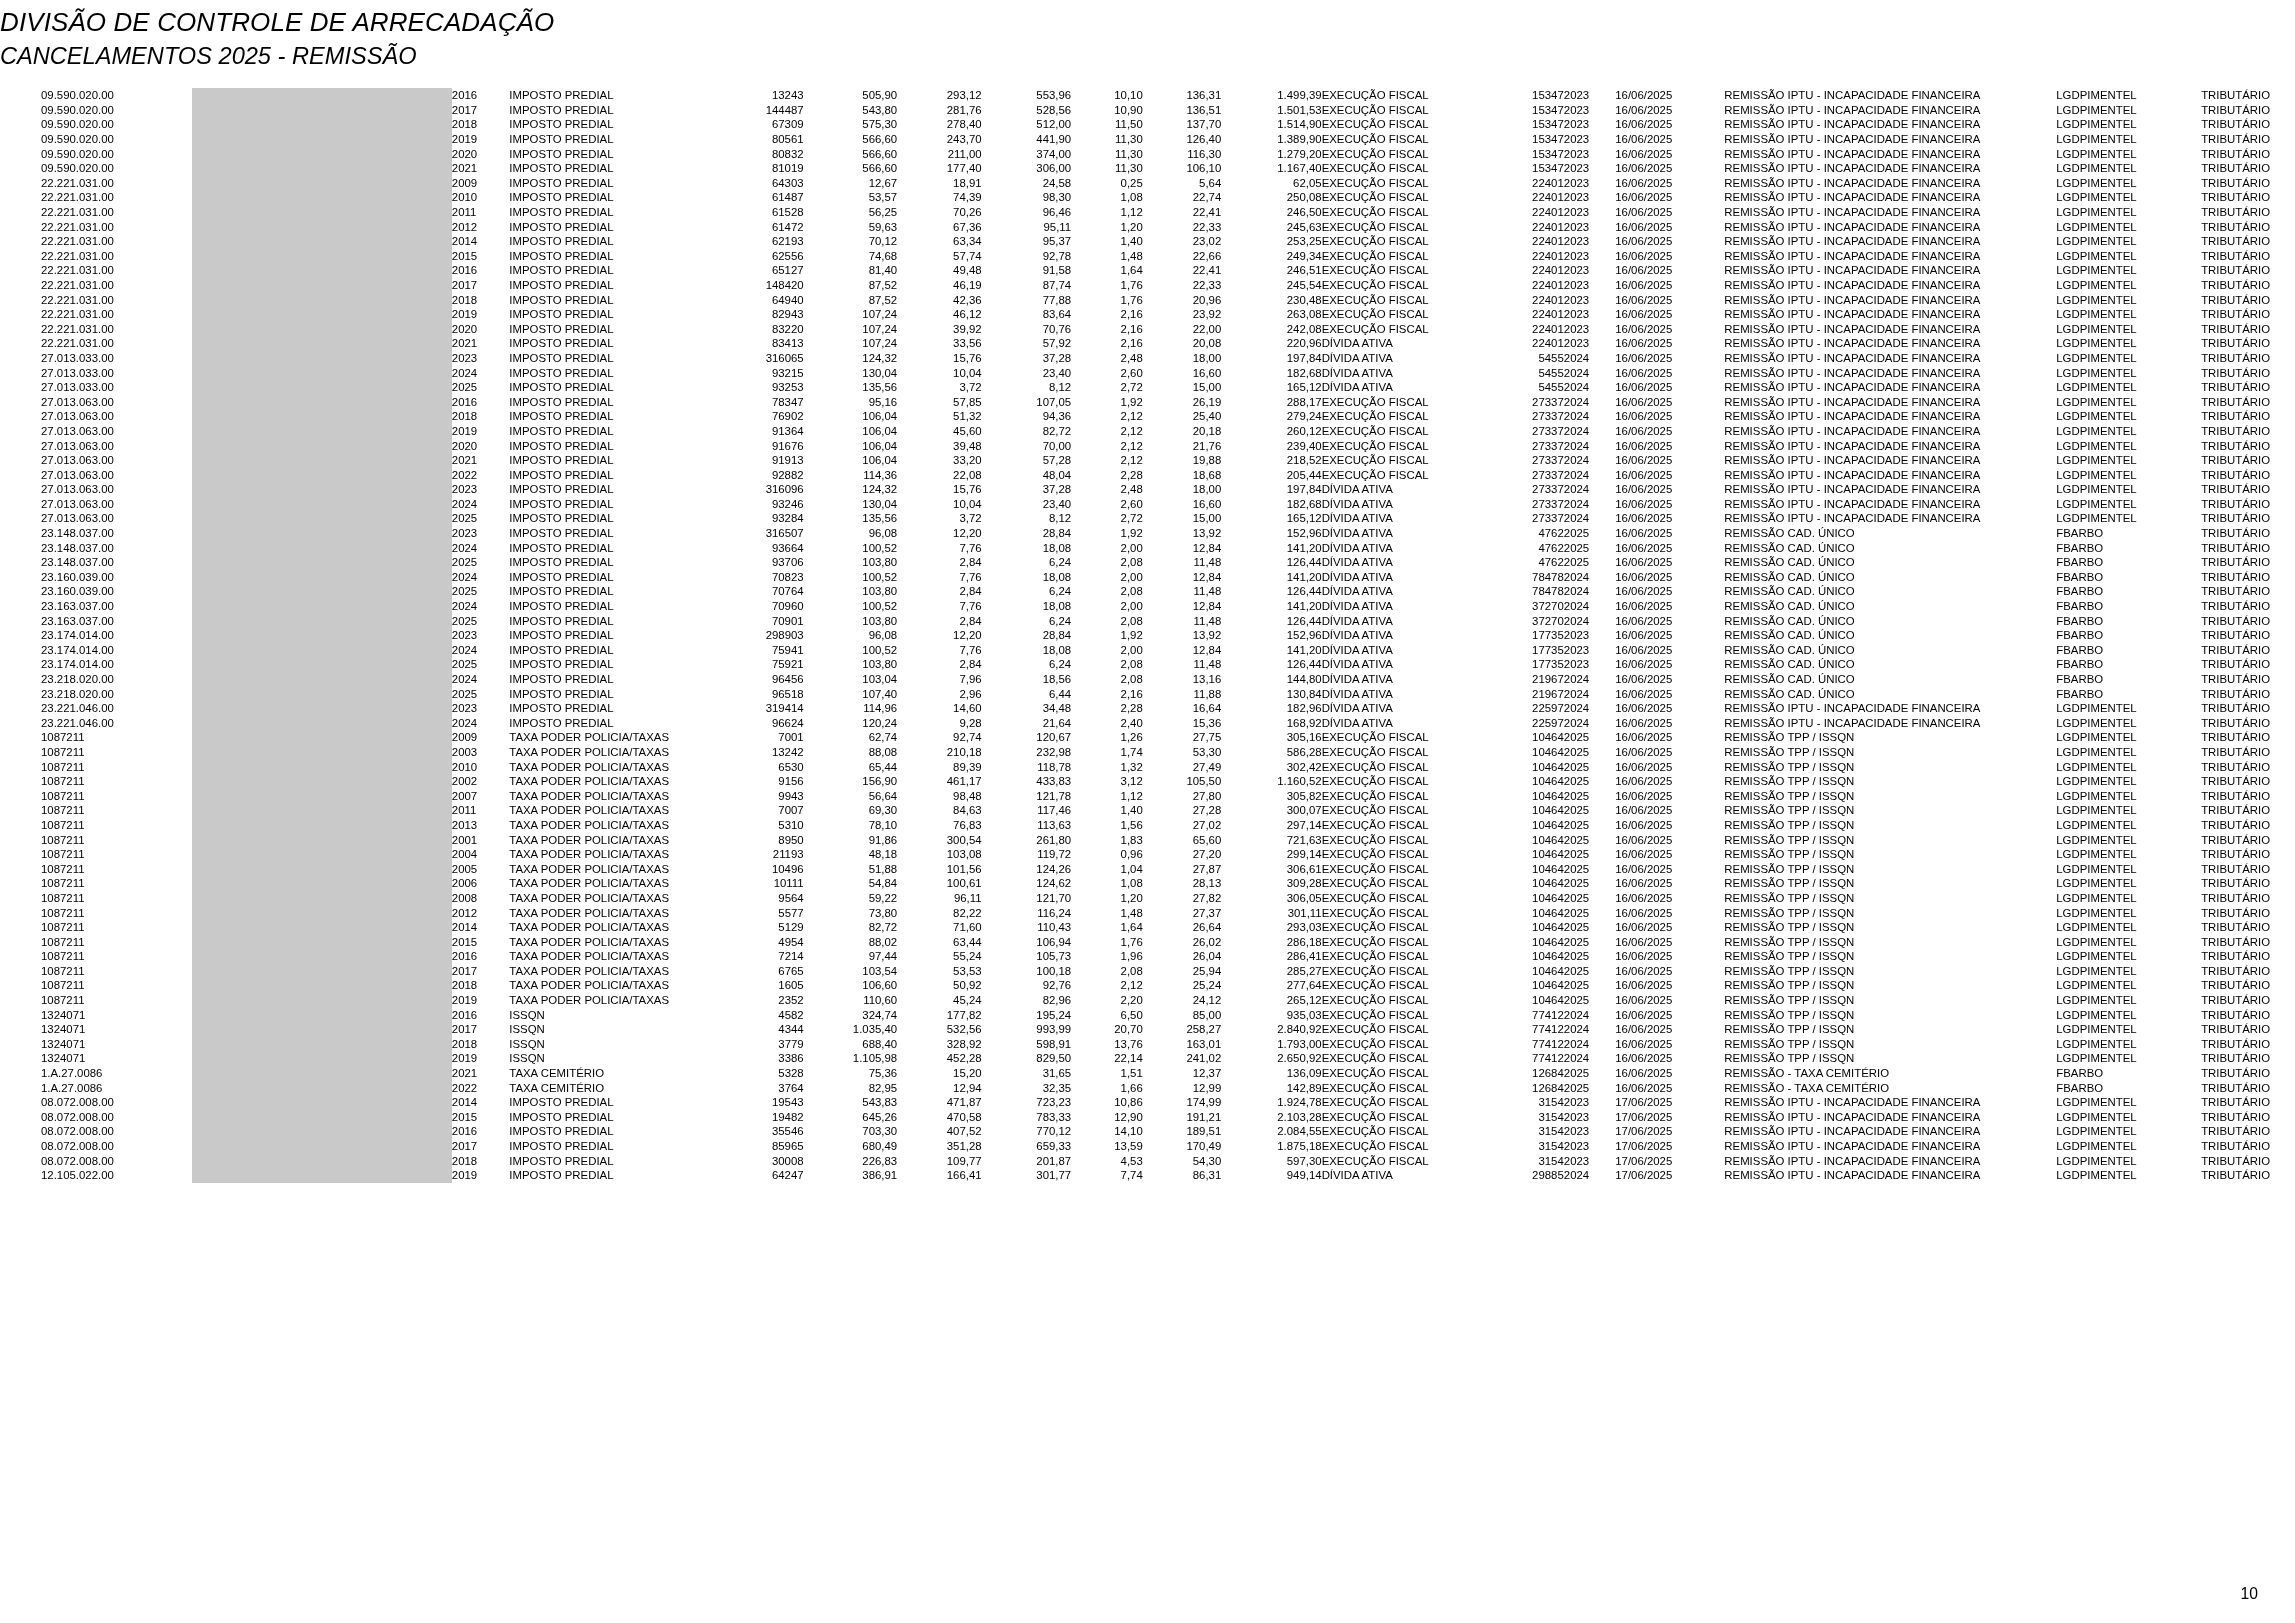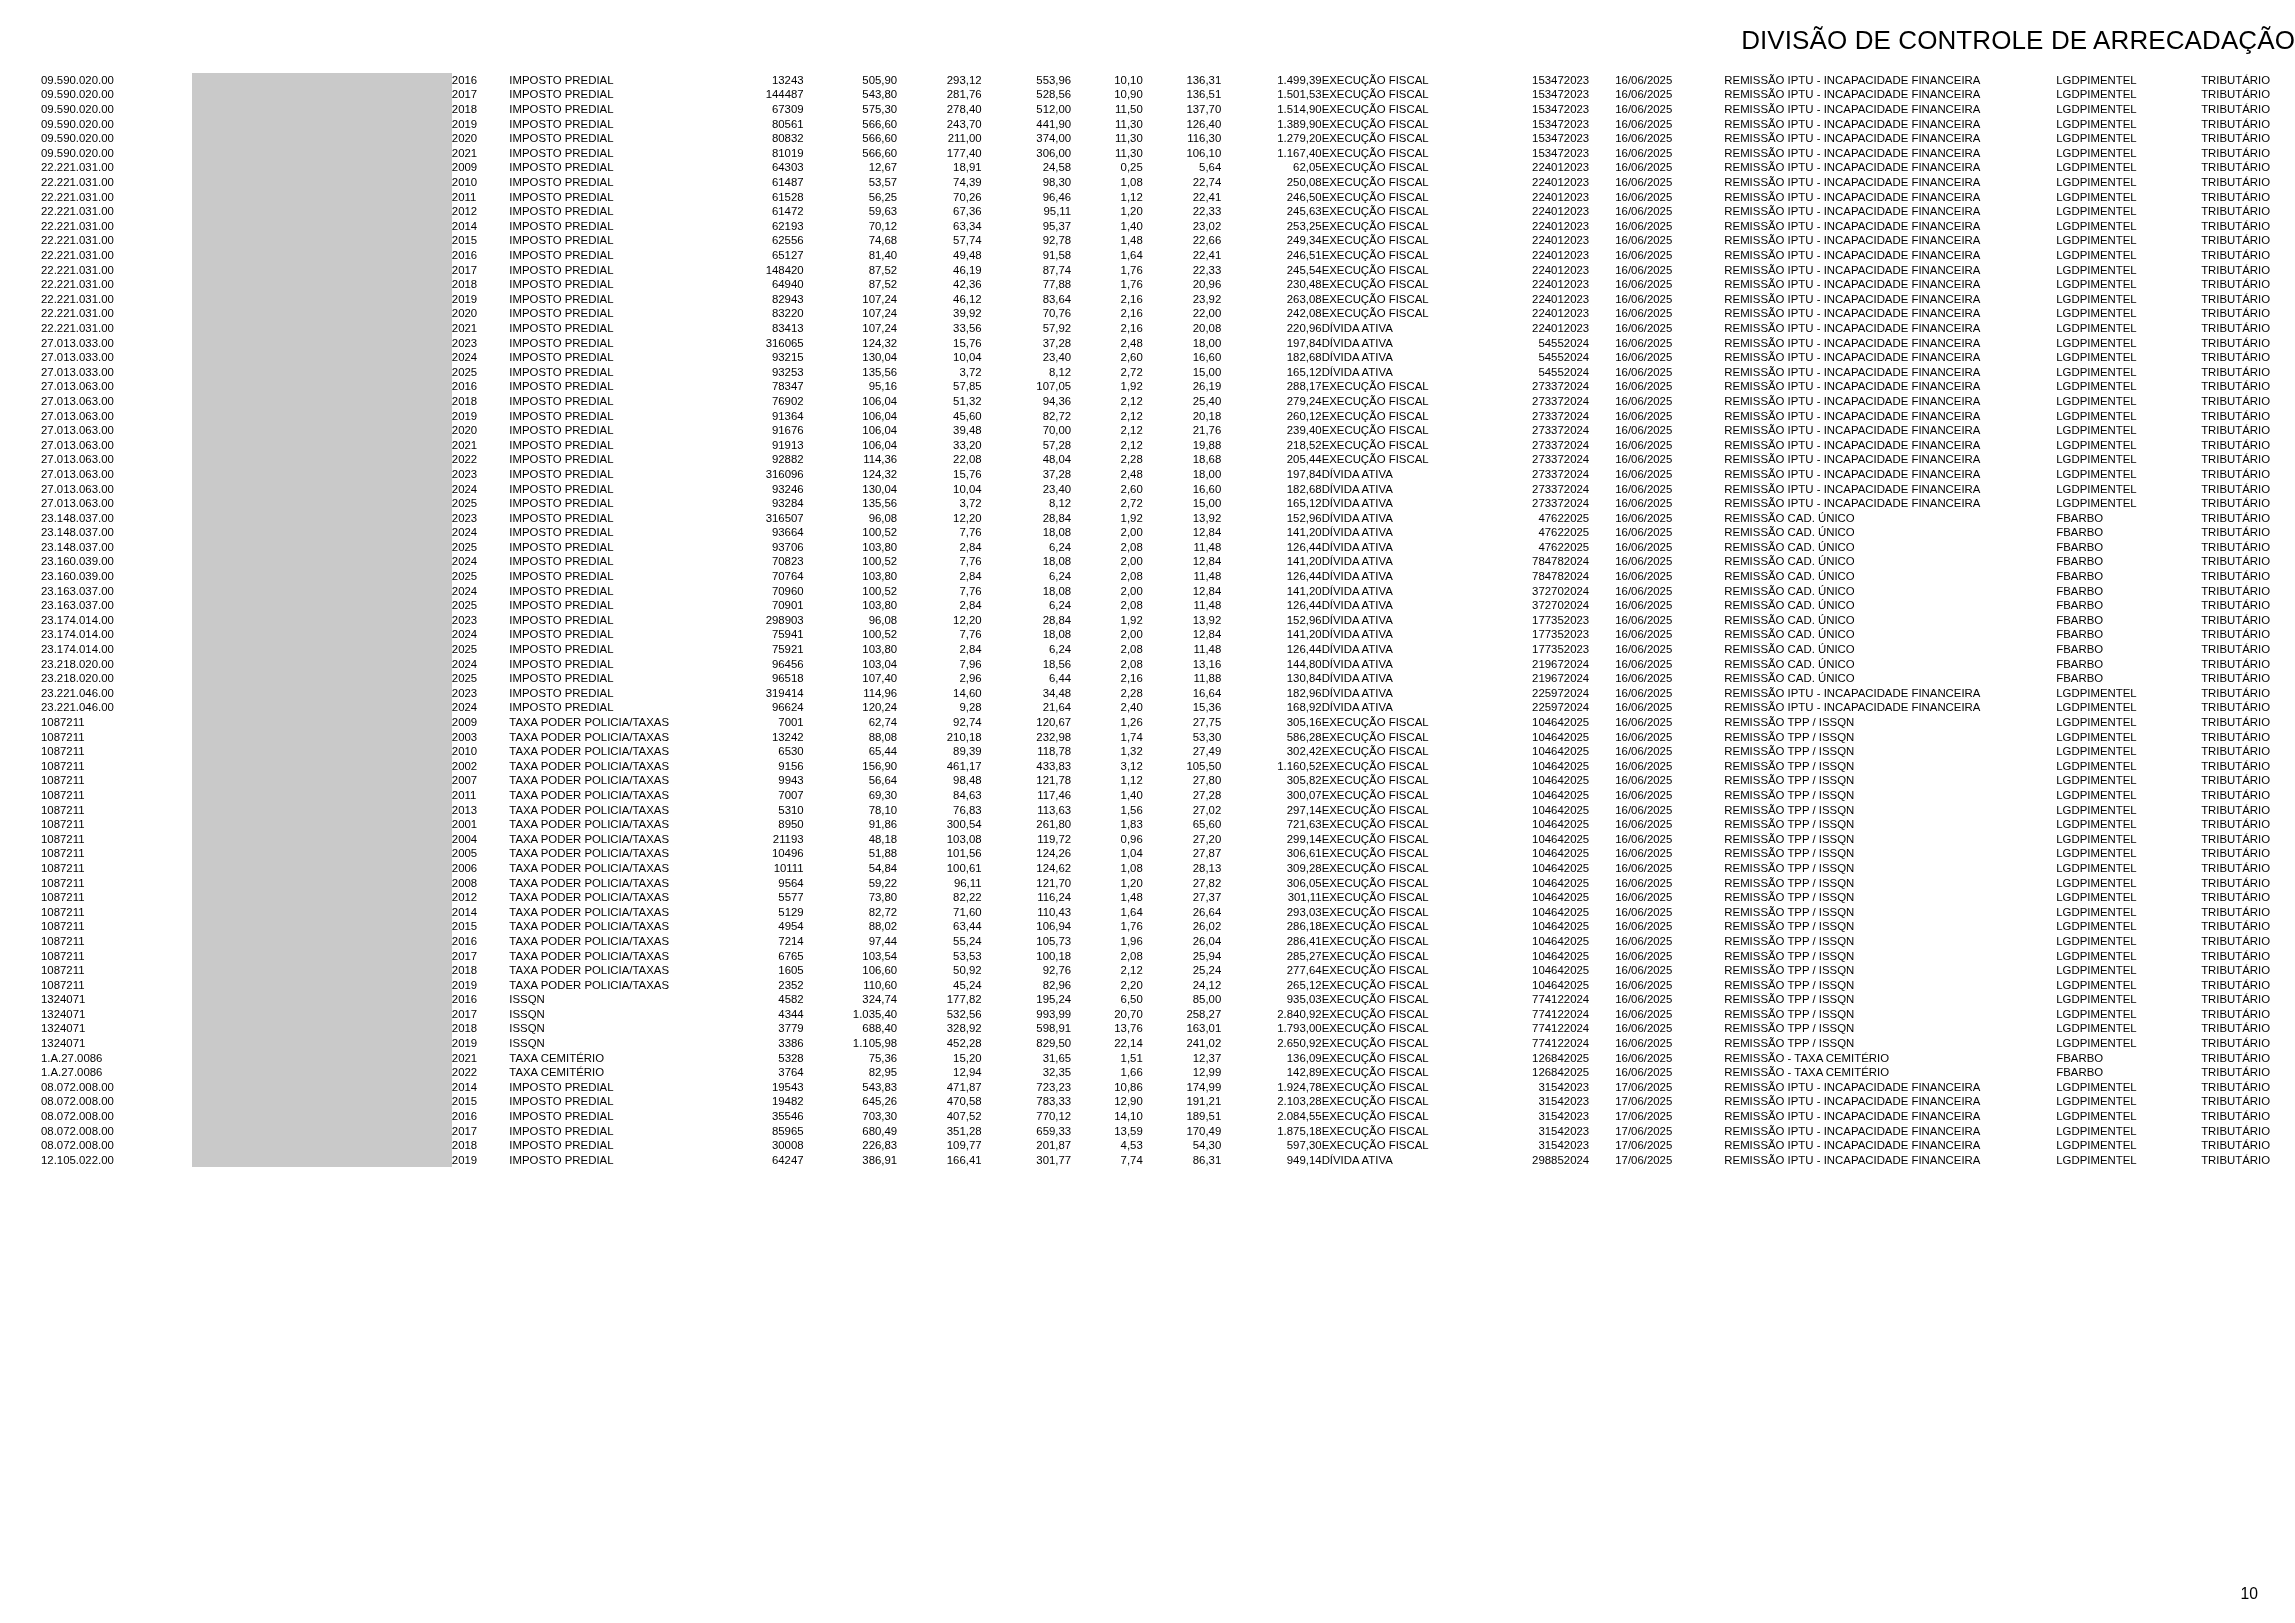--- a/index.html
+++ b/index.html
@@ -16,22 +16,23 @@
     overflow: hidden;
   }
   .page {
     width: 2295px;
     height: 1623px;
     position: relative;
     box-sizing: border-box;
     padding: 0;
   }
   .title-block {
-    text-align: right;
-    padding-top: 26px;
+    text-align: left;
+    padding-top: 8px;
+    font-style: italic;
   }
   .title-main {
     font-size: 26px;
     letter-spacing: 0.1px;
     line-height: 1.15;
   }
   .title-sub {
     font-size: 23.6px;
     line-height: 1.25;
     margin-top: 3.9px;
@@ -78,20 +79,21 @@
     font-size: 15.7px;
   }
 </style>
 </head>
 <body>
 
 <div class="page">
 
   <div class="title-block">
     <div class="title-main">DIVISÃO DE CONTROLE DE ARRECADAÇÃO</div>
+    <div class="title-sub">CANCELAMENTOS 2025 - REMISSÃO</div>
   </div>
 
   <table class="data">
     <tbody id="table-body">
         <tr>
           <td class="c-insc">09.590.020.00</td>
           <td class="c-gray"></td>
           <td class="c-exerc">2016</td>
           <td class="c-trib">IMPOSTO PREDIAL</td>
           <td class="c-v1">13243</td>

